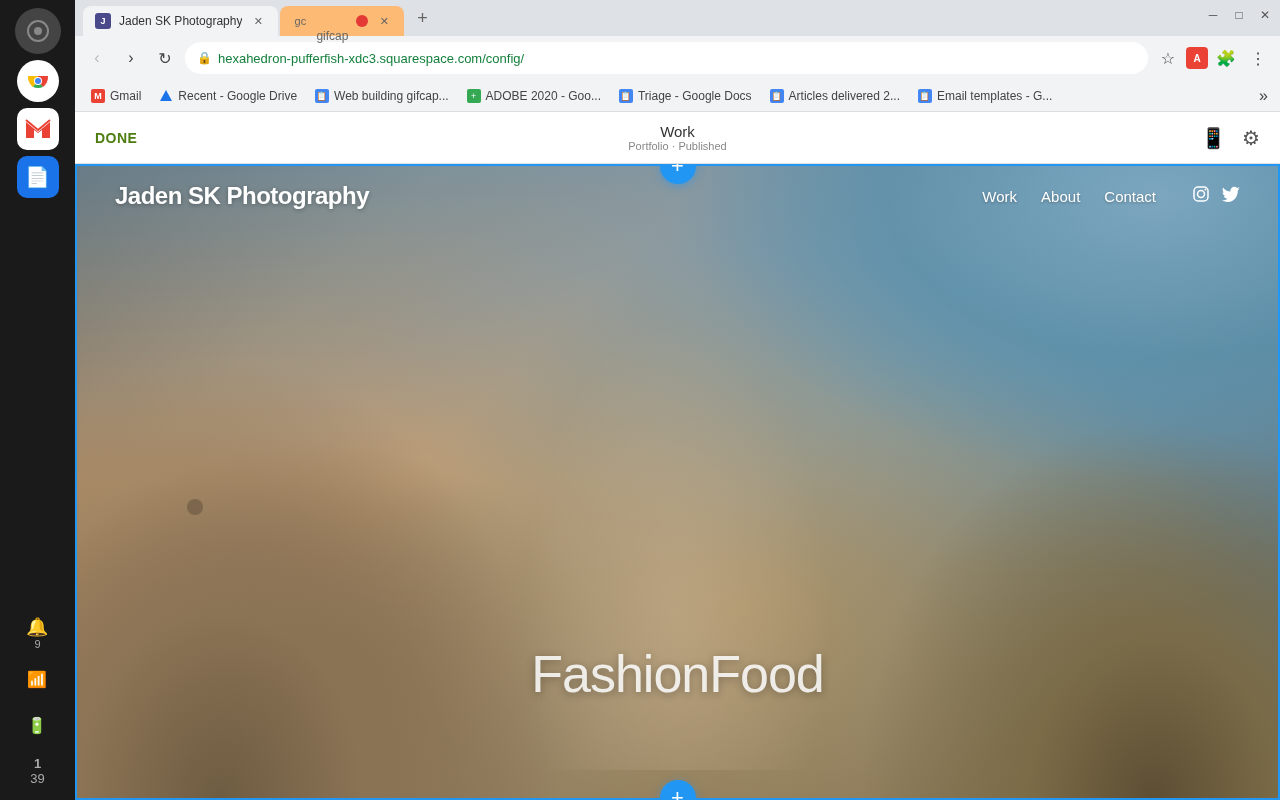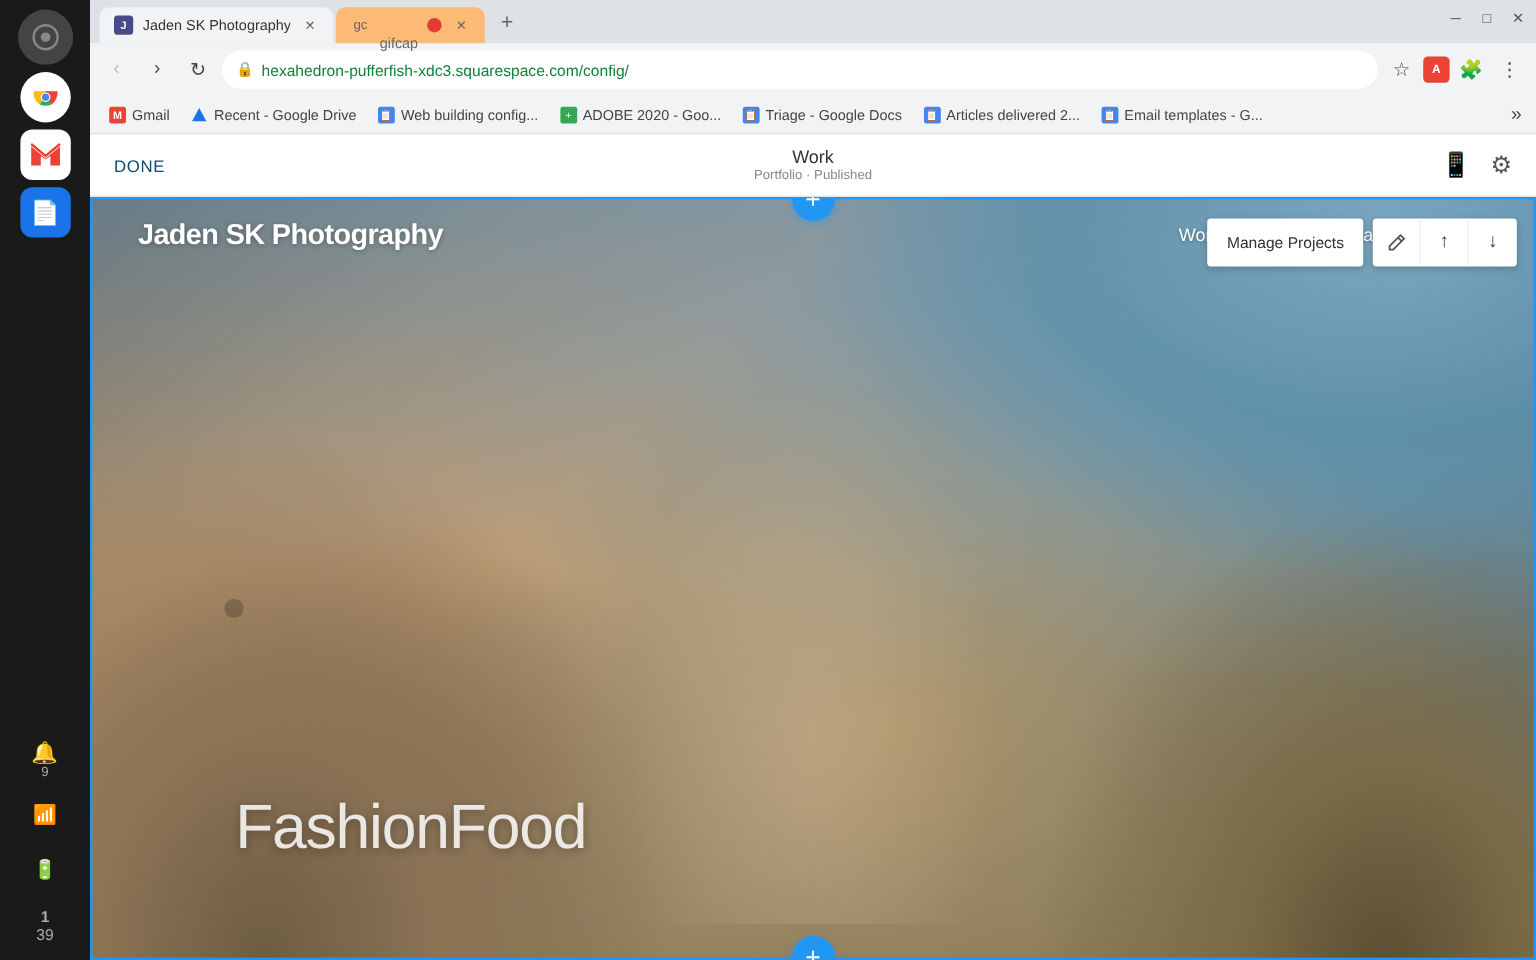--- a/index.html
+++ b/index.html
@@ -203,22 +203,22 @@
     .sq-topbar {
       height: 52px;
       background: #fff;
       border-bottom: 1px solid #e0e0e0;
       display: flex; align-items: center;
       padding: 0 20px;
       position: relative;
       z-index: 10;
     }
     .sq-done-btn {
-      font-size: 14px; font-weight: 400;
-      color: #0c4a6e;
+      font-size: 14px; font-weight: 700;
+      color: #4d7c0f;
       cursor: pointer;
       text-transform: uppercase;
       letter-spacing: 0.5px;
     }
     .sq-title-area {
       position: absolute; left: 50%; transform: translateX(-50%);
       text-align: center;
     }
     .sq-title { font-size: 15px; font-weight: 500; color: #333; }
     .sq-subtitle { font-size: 11px; color: #888; }
@@ -296,25 +296,24 @@
       background:
         radial-gradient(ellipse 60% 80% at 55% 70%, rgba(180,150,100,0.8) 0%, transparent 70%),
         radial-gradient(ellipse 40% 60% at 20% 80%, rgba(100,80,60,0.7) 0%, transparent 60%),
         radial-gradient(ellipse 80% 50% at 80% 30%, rgba(100,160,200,0.5) 0%, transparent 70%),
         linear-gradient(to bottom, rgba(80,130,170,0.6) 0%, rgba(160,120,80,0.4) 50%, rgba(140,110,70,0.8) 100%);
     }
 
     
     .hero-categories {
       position: absolute;
-      bottom: 80px; left: 0; right: 0;
+      bottom: 96px; left: 0; right: 0;
       display: flex;
-      justify-content: flex-start;
+      justify-content: center;
       padding: 0 80px;
-      margin-left: 41px;
     }
     .hero-category {
       font-size: 52px; font-weight: 300;
       color: rgba(255,255,255,0.85);
       text-shadow: 0 2px 8px rgba(0,0,0,0.3);
       letter-spacing: -1px;
     }
 
     
     .edit-overlay {
@@ -501,21 +500,21 @@
     <div class="bookmark-item">
       <div class="bookmark-icon">
         <svg width="14" height="14" viewBox="0 0 14 14">
           <polygon points="7,1 13,12 1,12" fill="#1a73e8"></polygon>
         </svg>
       </div>
       <span>Recent - Google Drive</span>
     </div>
     <div class="bookmark-item">
       <div class="bookmark-icon" style="background:#4285f4; border-radius:2px; color:#fff; font-size:9px; width:14px; height:14px; display:flex; align-items:center; justify-content:center;">📋</div>
-      <span>Web building config...</span>
+      <span>Web building gifcap...</span>
     </div>
     <div class="bookmark-item">
       <div class="bookmark-icon" style="background:#34a853; border-radius:2px; color:#fff; font-size:9px; width:14px; height:14px; display:flex; align-items:center; justify-content:center;">+</div>
       <span>ADOBE 2020 - Goo...</span>
     </div>
     <div class="bookmark-item">
       <div class="bookmark-icon" style="background:#4285f4; border-radius:2px; color:#fff; font-size:9px; width:14px; height:14px; display:flex; align-items:center; justify-content:center;">📋</div>
       <span>Triage - Google Docs</span>
     </div>
     <div class="bookmark-item">
@@ -586,31 +585,18 @@
           <span class="hero-category">Food</span>
         </div>
 
         <div class="edit-overlay">
 
           <div class="add-block-btn">+</div>
 
           <div class="add-block-btn-bottom">+</div>
         </div>
 
-        <div class="block-controls">
-          <button class="manage-btn">Manage Projects</button>
-          <div class="block-edit-btns">
-            <button class="block-edit-btn">
-              <svg width="16" height="16" viewBox="0 0 16 16" fill="none">
-                <path d="M11 2L14 5L5 14H2V11L11 2Z" stroke="#555" stroke-width="1.5" fill="none"></path>
-                <path d="M9 4L12 7" stroke="#555" stroke-width="1.5"></path>
-              </svg>
-            </button>
-            <button class="block-edit-btn">↑</button>
-            <button class="block-edit-btn">↓</button>
-          </div>
-        </div>
 
         <div class="cursor-indicator"></div>
       </div>
     </div>
   </div>
 </div>
 
 </body></html>

